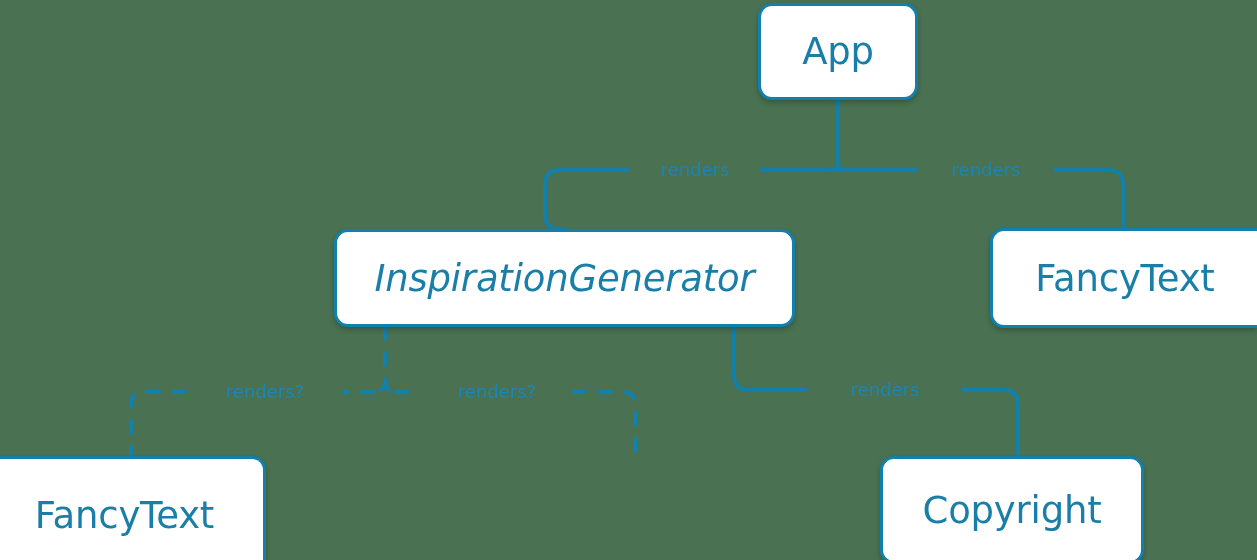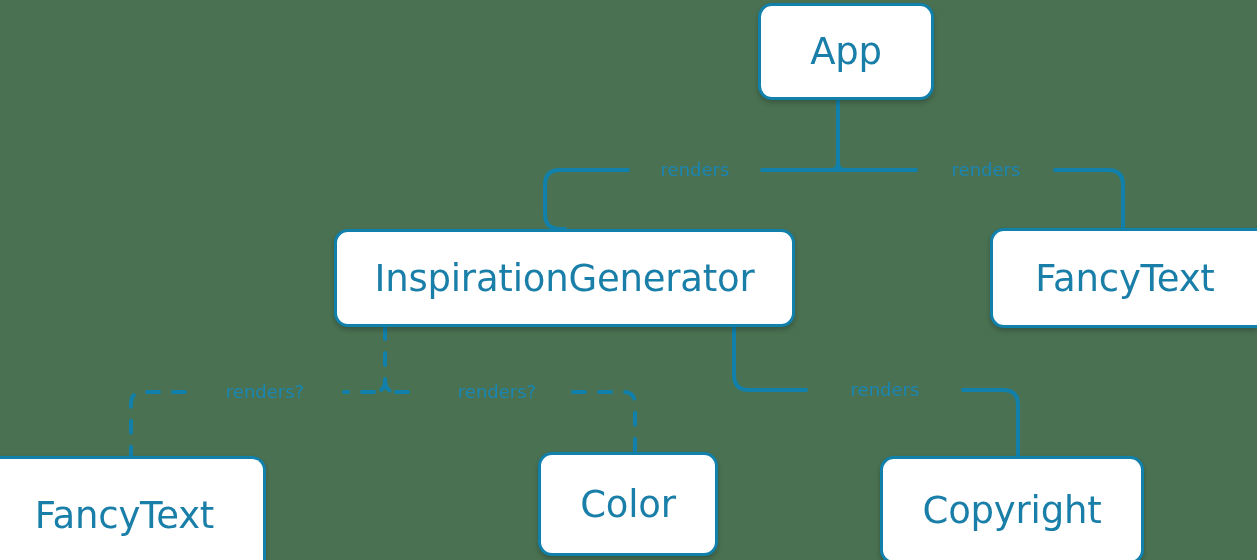--- a/index.html
+++ b/index.html
@@ -52,22 +52,22 @@
     position: absolute;
     color: #1a86b4;
     font-size: 18px;
     line-height: 1;
     white-space: nowrap;
     z-index: 3;
     transform: translate(-50%, -50%);
   }
 
   
-  #node-app        { left: 758px; top: 3px;   width: 176px; height: 97px; }
-  #node-inspgen    { left: 334px; top: 229px; width: 461px; height: 98px; }
+  #node-app        { left: 758px; top: 3px;   width: 160px; height: 97px; }
+  #node-inspgen    { left: 334px; top: 229px; width: 461px; height: 98px; font-style: italic; }
   #node-fancy-right{ left: 990px; top: 228px; width: 267px; height: 100px; border-right: none; border-top-right-radius: 0; border-bottom-right-radius: 0; }
   #node-fancy-left { left: -14px; top: 456px; width: 280px; height: 118px; border-left: none; border-top-left-radius: 0; border-bottom-left-radius: 0; }
   #node-color      { left: 538px; top: 452px; width: 180px; height: 104px; }
   #node-copyright  { left: 880px; top: 456px; width: 264px; height: 108px; }
 </style>
 </head>
 <body>
 
 <div id="diagram">
 
@@ -111,23 +111,20 @@
   </div>
 
   <div class="node" id="node-fancy-right">
     <span class="node-label">FancyText</span>
   </div>
 
   <div class="node" id="node-fancy-left">
     <span class="node-label">FancyText</span>
   </div>
 
-  <div class="node small" id="node-color">
-    <span class="node-label">Color</span>
-  </div>
 
   <div class="node" id="node-copyright">
     <span class="node-label">Copyright</span>
   </div>
 
   <div class="edge-label" style="left:695px; top:170px;">renders</div>
 
   <div class="edge-label" style="left:986px; top:170px;">renders</div>
 
   <div class="edge-label" style="left:265px; top:392px;">renders?</div>

